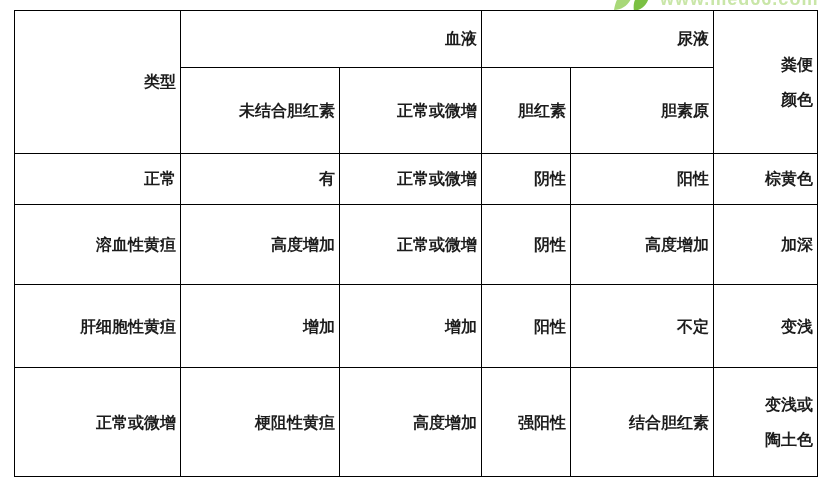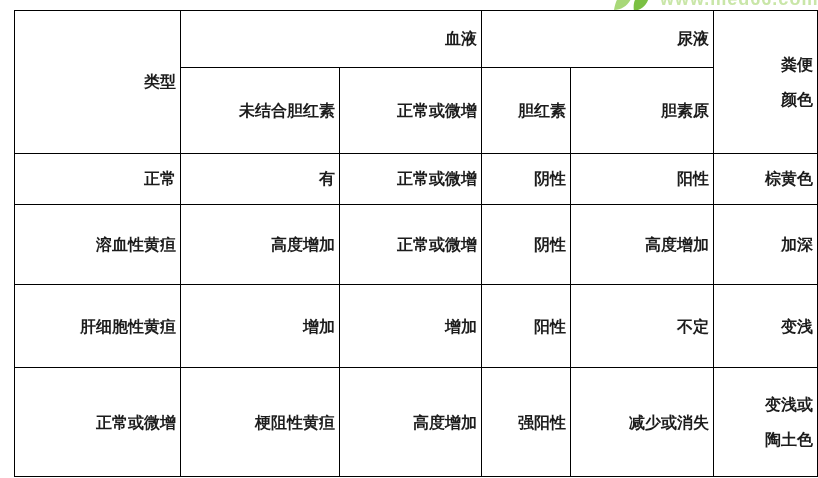--- a/index.html
+++ b/index.html
@@ -114,18 +114,18 @@
       <td>增加</td>
       <td>阳性</td>
       <td>不定</td>
       <td>变浅</td>
     </tr>
     <tr style="height:105px">
       <td>正常或微增</td>
       <td>梗阻性黄疸</td>
       <td>高度增加</td>
       <td>强阳性</td>
-      <td>减少或消失</td>
+      <td>结合胆红素</td>
       <td>变浅或
 陶土色</td>
     </tr>
   </tbody>
 </table>
 
 </body></html>

